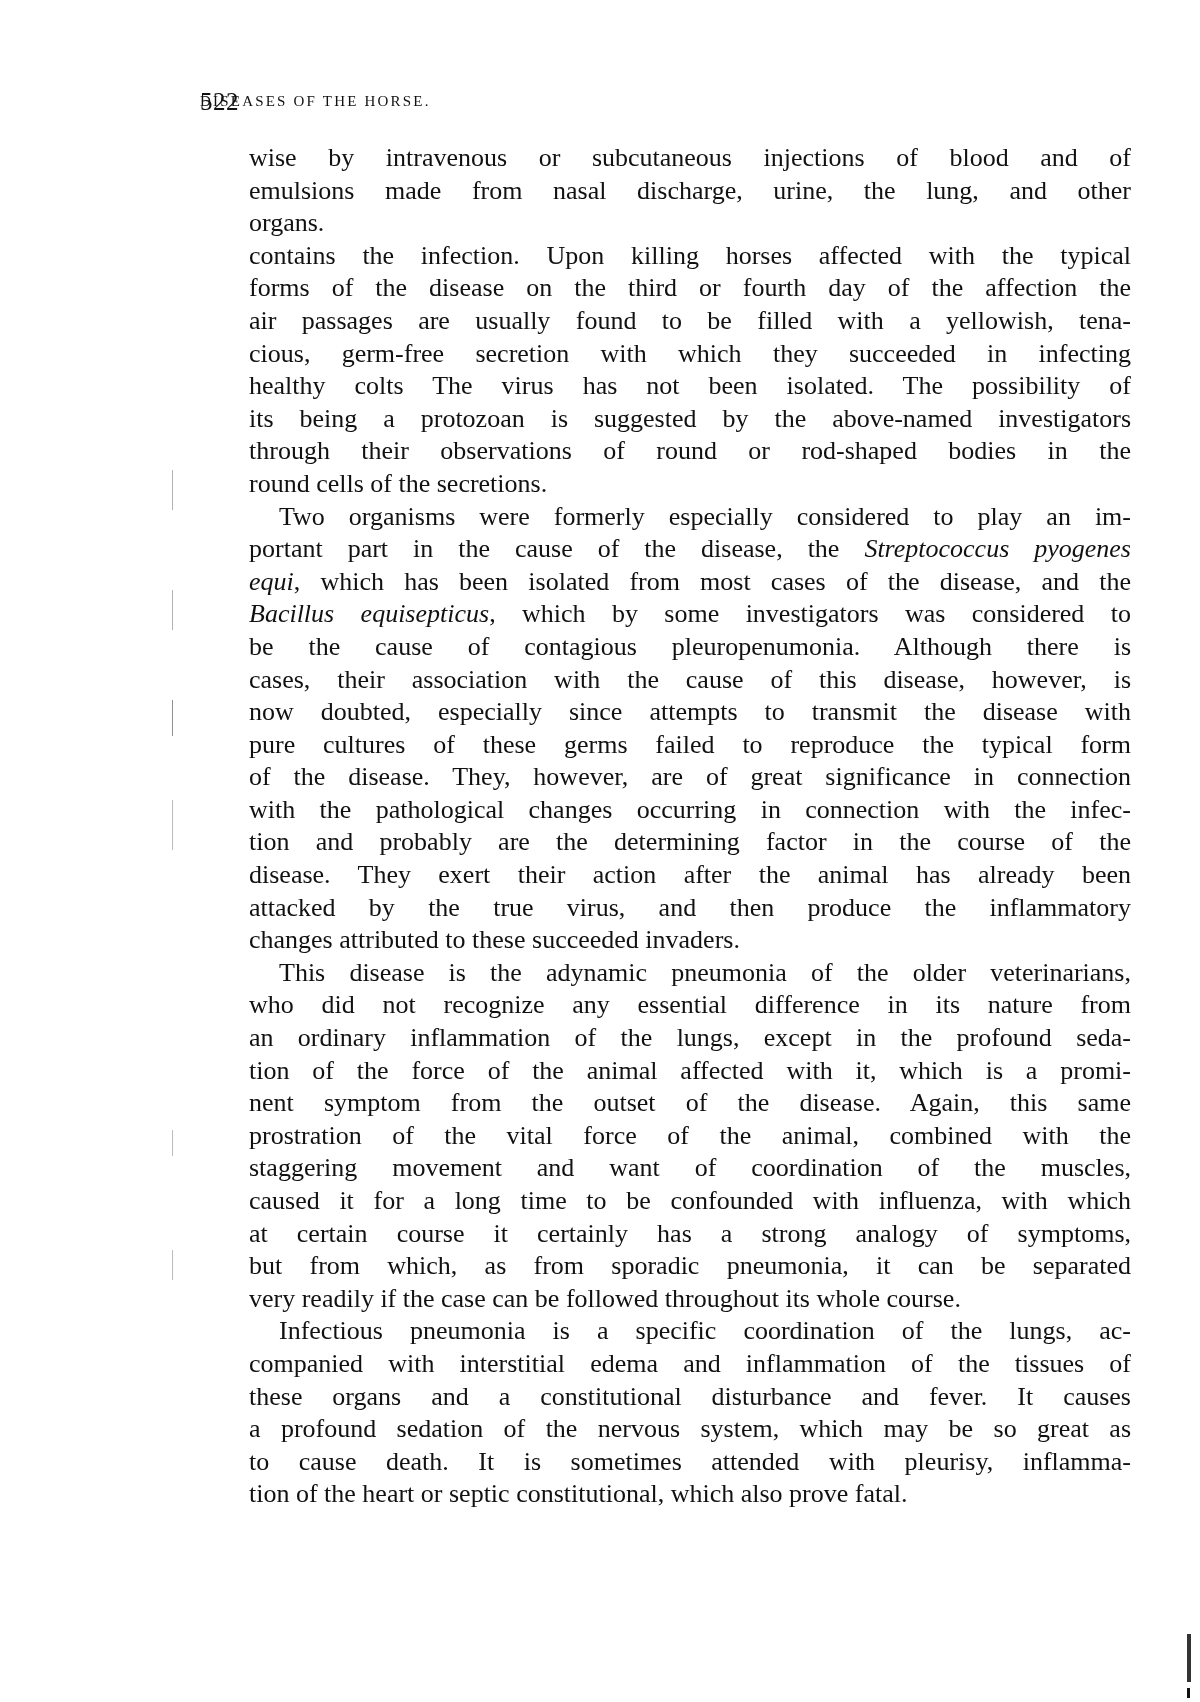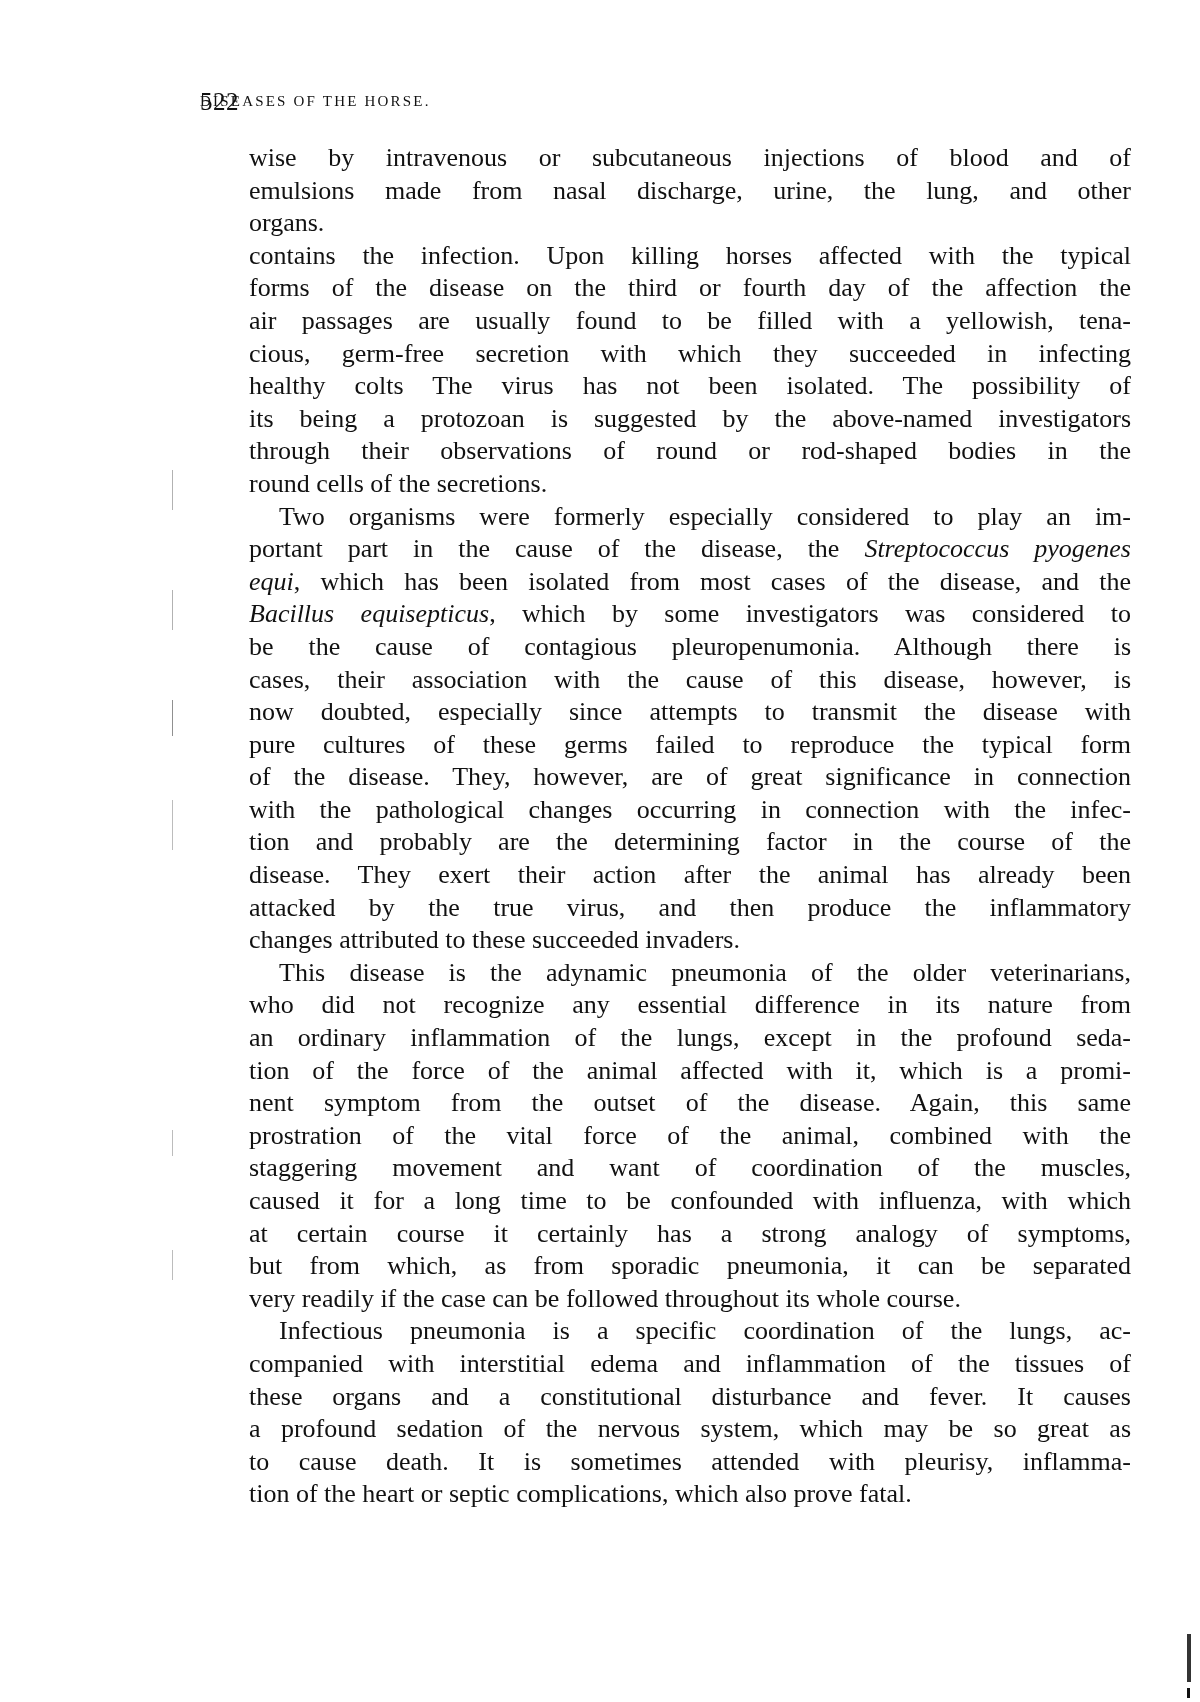--- a/index.html
+++ b/index.html
@@ -153,21 +153,21 @@
         <span class="line"><span>at certain course it certainly has a strong analogy of symptoms,</span></span>
         <span class="line"><span>but from which, as from sporadic pneumonia, it can be separated</span></span>
         <span class="line last"><span>very readily if the case can be followed throughout its whole course.</span></span>
       </div>
       <div class="para">
         <span class="line indent"><span>Infectious pneumonia is a specific coordination of the lungs, ac-</span></span>
         <span class="line"><span>companied with interstitial edema and inflammation of the tissues of</span></span>
         <span class="line"><span>these organs and a constitutional disturbance and fever.  It causes</span></span>
         <span class="line"><span>a profound sedation of the nervous system, which may be so great as</span></span>
         <span class="line"><span>to cause death.  It is sometimes attended with pleurisy, inflamma-</span></span>
-        <span class="line last"><span>tion of the heart or septic complications, which also prove fatal.</span></span>
+        <span class="line last"><span>tion of the heart or septic constitutional, which also prove fatal.</span></span>
       </div>
     </div>
 
   <div class="margin-mark" style="left:172px; top:470px; height:40px; opacity:0.35;"></div>
   <div class="margin-mark" style="left:172px; top:590px; height:40px; opacity:0.35;"></div>
   <div class="margin-mark" style="left:172px; top:700px; height:36px; opacity:0.5;"></div>
   <div class="margin-mark" style="left:172px; top:800px; height:50px; opacity:0.3;"></div>
   <div class="margin-mark" style="left:172px; top:1130px; height:26px; opacity:0.3;"></div>
   <div class="margin-mark" style="left:172px; top:1250px; height:30px; opacity:0.3;"></div>
 

